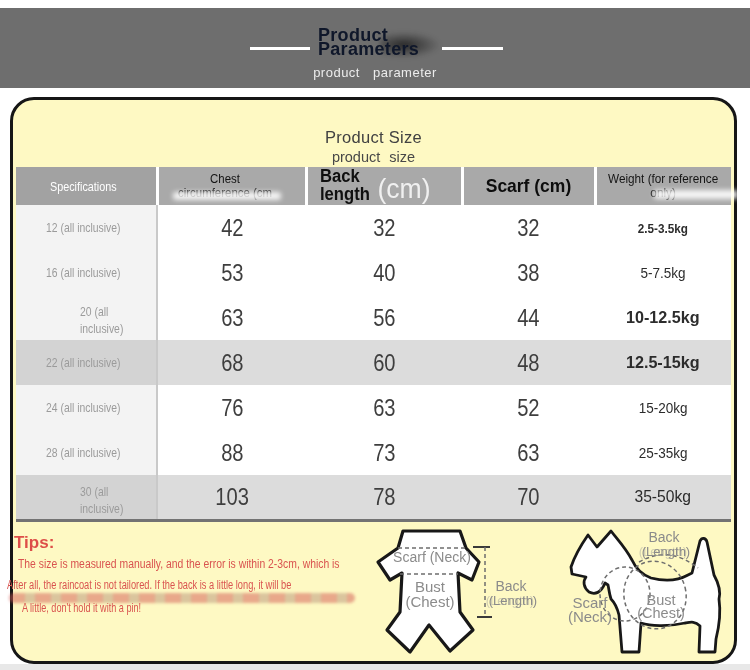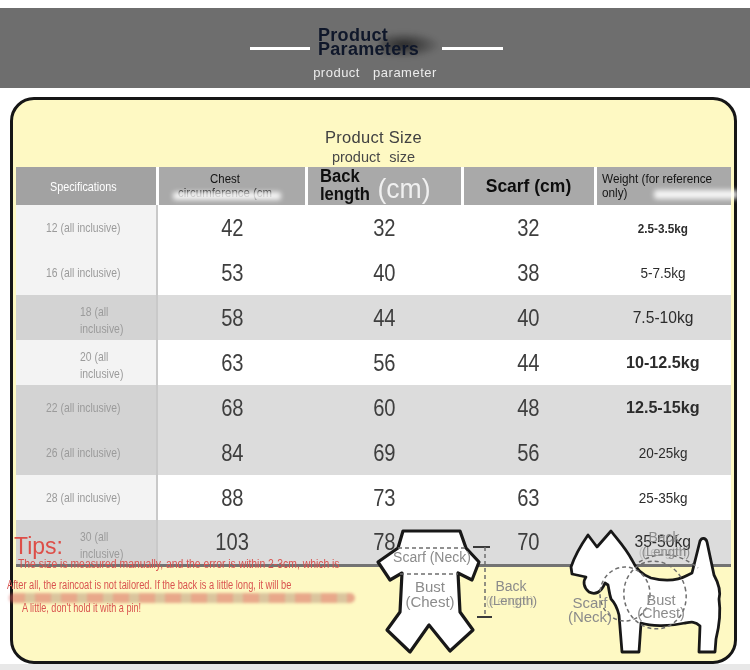--- a/index.html
+++ b/index.html
@@ -36,21 +36,21 @@
   th.chest{text-align:center}
   th.chest .hdr-txt{margin-left:15px;width:116px;font-size:13px;line-height:14px;color:#141414;
     transform:scaleX(.88);transform-origin:left center}
   th.back{text-align:left}
   th.back .wrap2{display:flex;margin-left:12px}
   th.back .bl{width:54px;font-size:17.5px;font-weight:700;color:#0f0f0f;line-height:18px;
     transform:scaleX(.95);transform-origin:left center}
   th.back .bigcm{font-size:28px;color:rgba(255,255,255,.82);margin-left:2px;margin-top:6px;
     transform:scaleX(.95)}
   th.scarf span{display:inline-block;font-size:19px;font-weight:700;color:#0d0d0d;transform:scaleX(.92)}
-  th.weight{text-align:left}
+  th.weight{text-align:center}
   th.weight .hdr-txt{margin-left:5px;width:130px;font-size:12.5px;line-height:14px;color:#151515;
     transform:scaleX(.94);transform-origin:left center}
   .hdr-smudge{position:absolute;background:rgba(255,255,255,.88);filter:blur(2.5px);border-radius:3px}
   .hdr-smudge.s1{left:160px;top:92px;width:108px;height:8px}
   .hdr-smudge.s2{left:641px;top:90px;width:84px;height:9px}
 
   table.size-table tbody tr{height:45px;background:#ffffff}
   table.size-table tbody tr.alt{background:#dcdcdc}
   table.size-table td{padding:0;vertical-align:middle}
   td.size-cell{position:relative;border-right:2px solid #c9c9c9;background:rgba(125,125,125,.09)}
@@ -62,21 +62,21 @@
   td.num span{display:inline-block;font-size:24px;color:#3e3e3e;transform:scaleX(.84)}
   td.weight-cell{text-align:center}
   .wv{display:inline-block;color:#2c2c2c}
   .w-small{font-size:13px;font-weight:700;transform:scaleX(.9)}
   .w-regular{font-size:15px;transform:scaleX(.9)}
   .w-large{font-size:17px;transform:scaleX(.92)}
   .w-bold{font-size:17px;font-weight:700;transform:scaleX(.95)}
   table.size-table tbody tr:last-child td{border-bottom:3px solid #737373}
 
   
-  .tips-heading{position:absolute;left:1px;top:433px;font-size:23px;font-weight:400;color:#dd4e48}
+  .tips-heading{position:absolute;left:1px;top:433px;font-size:17px;font-weight:700;color:#dd4e48}
   .tip{position:absolute;white-space:nowrap;color:#d9534f;font-size:12.5px;transform-origin:left top}
   .tip.t1{left:5px;top:457px;transform:scaleX(.83)}
   .tip.t2{left:-6px;top:478px;transform:scaleX(.74)}
   .tip.t3{left:9px;top:500px;font-size:13px;transform:scaleX(.7)}
   .tips-smear{position:absolute;left:-4px;top:493px;width:346px;height:10px;border-radius:5px;
     background:repeating-linear-gradient(90deg,rgba(210,88,82,.5) 0 16px,rgba(125,62,60,.28) 16px 26px);
     filter:blur(1.6px)}
 
   
   svg.diagram{position:absolute;overflow:visible}
@@ -150,55 +150,46 @@
   </tr>
         <tr>
     <td class="size-cell">
       <div class="size-label">16 (all inclusive)</div>
     </td>
     <td class="num"><span>53</span></td>
     <td class="num"><span>40</span></td>
     <td class="num"><span>38</span></td>
     <td class="weight-cell"><span class="wv w-regular">5-7.5kg</span></td>
   </tr>
-        <tr class="alt">
-    <td class="size-cell">
-      <div class="size-label wrap">18 (all inclusive)</div>
-    </td>
-    <td class="num"><span>58</span></td>
-    <td class="num"><span>44</span></td>
-    <td class="num"><span>40</span></td>
-    <td class="weight-cell"><span class="wv w-large">7.5-10kg</span></td>
-  </tr>
         <tr>
     <td class="size-cell">
       <div class="size-label wrap">20 (all inclusive)</div>
     </td>
     <td class="num"><span>63</span></td>
     <td class="num"><span>56</span></td>
     <td class="num"><span>44</span></td>
     <td class="weight-cell"><span class="wv w-bold">10-12.5kg</span></td>
   </tr>
         <tr class="alt">
     <td class="size-cell">
       <div class="size-label">22 (all inclusive)</div>
     </td>
     <td class="num"><span>68</span></td>
     <td class="num"><span>60</span></td>
     <td class="num"><span>48</span></td>
     <td class="weight-cell"><span class="wv w-bold">12.5-15kg</span></td>
   </tr>
-        <tr class="alt">
-    <td class="size-cell">
-      <div class="size-label">26 (all inclusive)</div>
-    </td>
-    <td class="num"><span>84</span></td>
-    <td class="num"><span>69</span></td>
-    <td class="num"><span>56</span></td>
-    <td class="weight-cell"><span class="wv w-regular">20-25kg</span></td>
+        <tr>
+    <td class="size-cell">
+      <div class="size-label">24 (all inclusive)</div>
+    </td>
+    <td class="num"><span>76</span></td>
+    <td class="num"><span>63</span></td>
+    <td class="num"><span>52</span></td>
+    <td class="weight-cell"><span class="wv w-regular">15-20kg</span></td>
   </tr>
         <tr>
     <td class="size-cell">
       <div class="size-label">28 (all inclusive)</div>
     </td>
     <td class="num"><span>88</span></td>
     <td class="num"><span>73</span></td>
     <td class="num"><span>63</span></td>
     <td class="weight-cell"><span class="wv w-regular">25-35kg</span></td>
   </tr>

